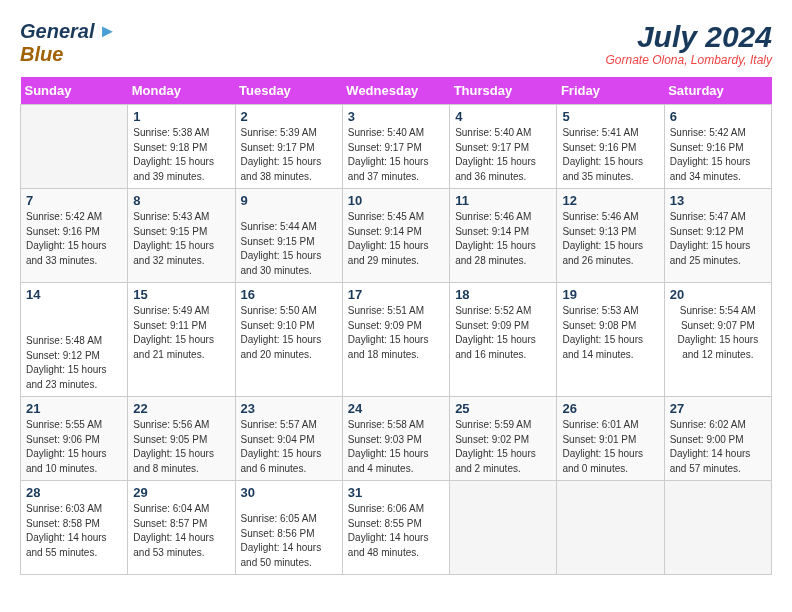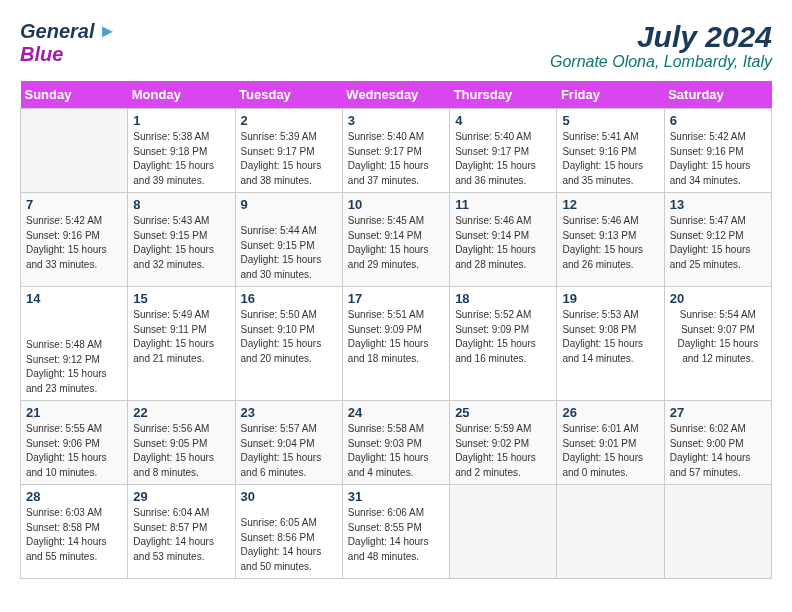--- a/index.html
+++ b/index.html
@@ -25,22 +25,22 @@
     .title-area {
       text-align: right;
     }
     .month-title {
       font-size: 30px;
       font-weight: bold;
       color: #1a3a5c;
       line-height: 1.1;
     }
     .location {
-      font-size: 16px;
-      color: #0f766e;
+      font-size: 12px;
+      color: #ef4444;
     }
     table {
       width: 100%;
       border-collapse: collapse;
       font-size: 11px;
     }
     thead tr th {
       background-color: #d946ef;
       color: white;
       padding: 6px 4px;
@@ -83,21 +83,21 @@
 </head>
 <body>
 
 <div class="header">
   <div class="logo">
     <div class="logo-wrapper">
       <span style="font-size:20px;font-weight:bold;color:#1a3a5c;">General</span>
       <span style="color:#4a9fd4;font-size:18px;margin-left:2px;">►</span>
     </div>
     <div>
-      <span style="font-size:20px;font-weight:bold;color:#a21caf;">Blue</span>
+      <span style="font-size:20px;font-weight:bold;color:#a16207;">Blue</span>
     </div>
   </div>
   <div class="title-area">
     <div class="month-title">July 2024</div>
     <div class="location">Gornate Olona, Lombardy, Italy</div>
   </div>
 </div>
 
 <table>
   <thead>

